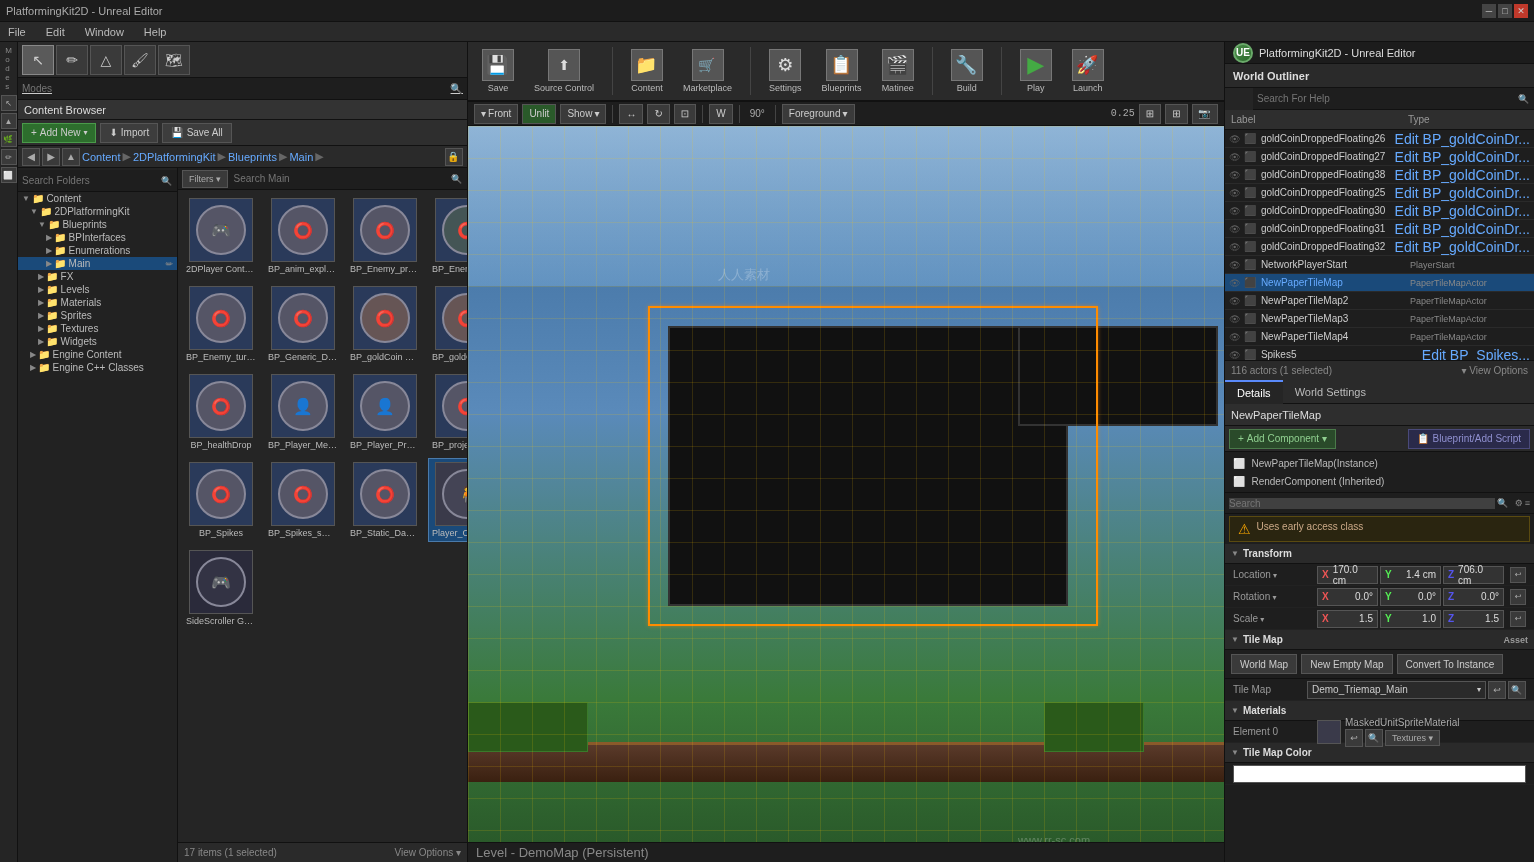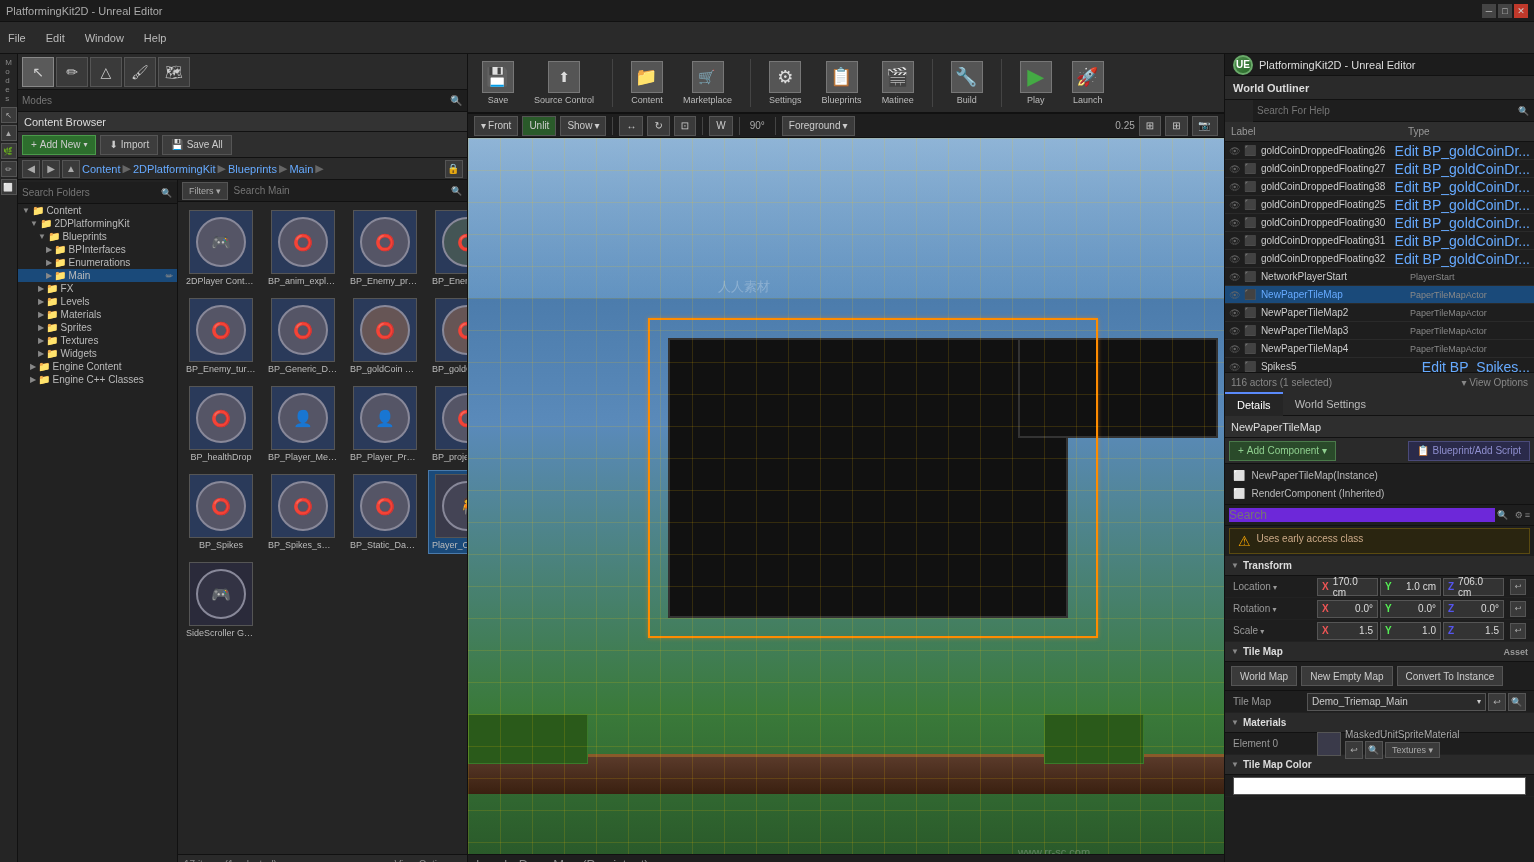--- a/index.html
+++ b/index.html
@@ -31,21 +31,21 @@
       background: #444;
       border: none;
       color: #ccc;
       font-size: 9px;
       cursor: pointer;
       display: flex; align-items: center; justify-content: center;
     }
 
     
     #menu-bar {
-      height: 32px;
+      height: 20px;
       background: #2a2a2a;
       display: flex;
       align-items: center;
       padding: 0 4px;
       gap: 12px;
       border-bottom: 1px solid #111;
     }
     #menu-bar span { font-size: 11px; color: #bbb; cursor: pointer; padding: 2px 4px; }
 
     
@@ -106,20 +106,21 @@
     .tool-btn.active { background: #5a5a5a; border-color: #888; }
 
     
     #search-classes {
       height: 22px;
       background: #1e1e1e;
       display: flex;
       align-items: center;
       padding: 0 4px;
       border-bottom: 1px solid #111;
+      text-decoration: underline;
     }
     #search-classes input {
       width: 100%;
       background: #1e1e1e;
       border: none;
       color: #aaa;
       font-size: 11px;
       outline: none;
     }
 
@@ -1152,21 +1153,21 @@
       <div class="vp-separator"></div>
       <button class="vp-btn">W</button>
       <div class="vp-separator"></div>
       <span style="font-size:10px;color:#aaa;margin:0 4px;">90°</span>
       <div class="vp-separator"></div>
       <button class="vp-btn">
         <span>Foreground</span>
         <span>▾</span>
       </button>
       <div style="margin-left:auto;display:flex;align-items:center;gap:4px;">
-        <span style="font-size:10px;color:#aaa;">0.25</span>
+        <span style="font-size:10px;color:#aaa;font-family:Liberation Mono, monospace;">0.25</span>
         <button class="vp-btn">⊞</button>
         <button class="vp-btn">⊞</button>
         <button class="vp-btn">📷</button>
       </div>
     </div>
 
     <div id="viewport-canvas">
       <div id="game-view">
 
         <div class="level-bg"></div>
@@ -1335,21 +1336,21 @@
           <span class="comp-icon">⬜</span>
           <span>NewPaperTileMap(Instance)</span>
         </div>
         <div class="component-item">
           <span class="comp-icon">⬜</span>
           <span>RenderComponent (Inherited)</span>
         </div>
       </div>
 
       <div id="details-search">
-        <input type="text" placeholder="Search" style="flex: 1 1 0%; background: #6d28d9; border: none; color: rgb(170, 170, 170); font-size: 12px; outline: none;">
+        <input type="text" placeholder="Search" style="flex: 1 1 0%; background: #404040; border: none; color: rgb(170, 170, 170); font-size: 10px; outline: none;">
         <span style="color:#666;font-size:9px;">🔍</span>
         <span style="color:#888;font-size:9px;cursor:pointer;margin-left:4px;">⚙</span>
         <span style="color:#888;font-size:9px;cursor:pointer;">≡</span>
       </div>
 
       <div id="details-content">
 
         <div class="warning-section">
           <span class="warning-icon">⚠</span>
           <span class="warning-text">Uses early access class</span>
@@ -1362,21 +1363,21 @@
 
         <div class="prop-row">
           <div class="prop-label dropdown">Location</div>
           <div class="prop-value">
             <div class="coord-input">
               <span class="coord-prefix">X</span>
               <span>170.0 cm</span>
             </div>
             <div class="coord-input">
               <span class="coord-prefix y">Y</span>
-              <span>1.0 cm</span>
+              <span>1.4 cm</span>
             </div>
             <div class="coord-input">
               <span class="coord-prefix z">Z</span>
               <span>706.0 cm</span>
             </div>
           </div>
           <button style="width:16px;height:16px;background:#3a3a3a;border:1px solid #555;color:#aaa;font-size:8px;cursor:pointer;margin-left:2px;">↩</button>
         </div>
 
         <div class="prop-row">

